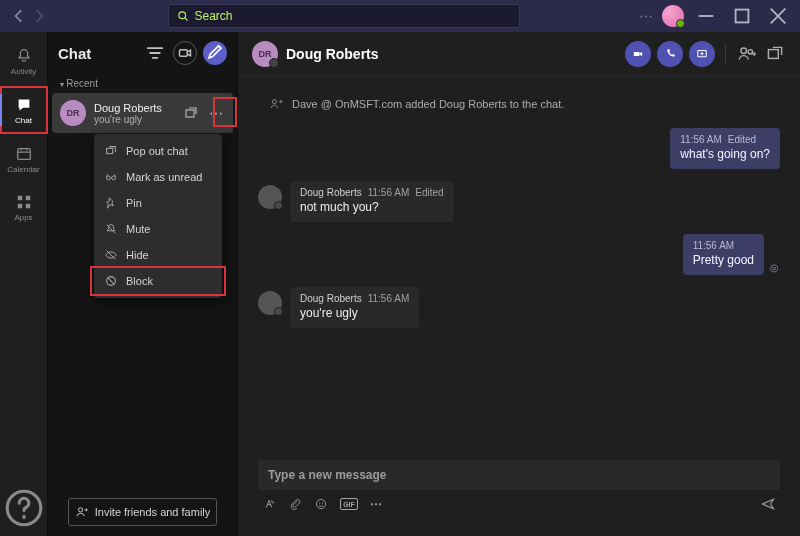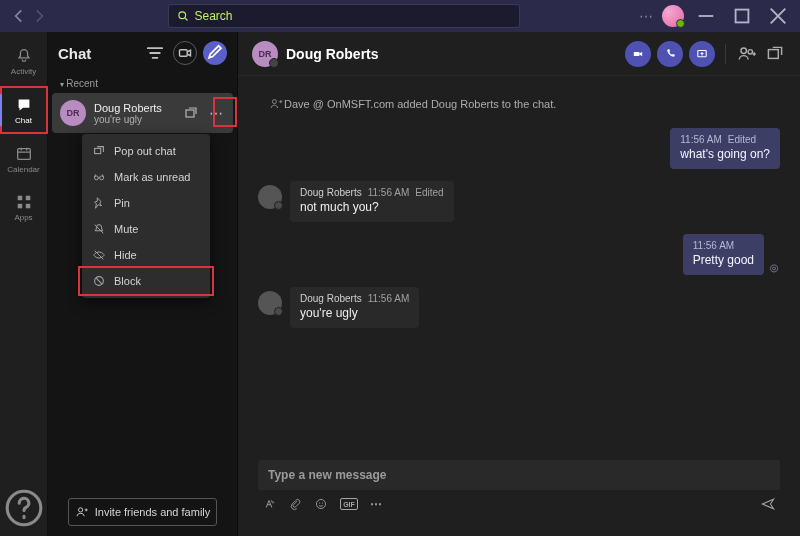--- a/index.html
+++ b/index.html
@@ -41,37 +41,37 @@
 
 .chatitem { height: 40px; display: flex; align-items: center; padding: 0 8px; gap: 8px; background: #3a3a3a; cursor: pointer; position: relative; border-radius: 4px; margin: 0 4px; }
 .chatitem .av { width: 26px; height: 26px; border-radius: 50%; background: #b88cc0; color: #4a2d50; font-size: 9px; font-weight: 600; display: flex; align-items: center; justify-content: center; flex-shrink: 0; }
 .chatitem .txt { flex: 1; overflow: hidden; }
 .chatitem .name { font-size: 11px; color: #f0f0f0; white-space: nowrap; overflow: hidden; text-overflow: ellipsis; }
 .chatitem .preview { font-size: 10px; color: #b0b0b0; white-space: nowrap; overflow: hidden; text-overflow: ellipsis; }
 .chatitem .popico { width: 16px; height: 16px; color: #b5b5b5; display: flex; align-items: center; justify-content: center; }
 .chatitem .moreico { width: 18px; height: 18px; color: #c5c5c5; display: flex; align-items: center; justify-content: center; font-size: 14px; }
 
 
-.ctxmenu { position: absolute; left: 82px; top: 134px; width: 128px; background: #2d2d2d; border-radius: 4px; box-shadow: 0 4px 14px rgba(0,0,0,0.6); padding: 4px 0; z-index: 50; }
+.ctxmenu { position: absolute; left: 94px; top: 134px; width: 128px; background: #2d2d2d; border-radius: 4px; box-shadow: 0 4px 14px rgba(0,0,0,0.6); padding: 4px 0; z-index: 50; }
 .ctxmenu .mi { height: 26px; display: flex; align-items: center; padding: 0 10px; gap: 8px; color: #d4d4d4; font-size: 11px; cursor: pointer; }
 .ctxmenu .mi .mico { width: 14px; height: 14px; display: flex; align-items: center; justify-content: center; color: #a5a5a5; }
 
 
 .conv { flex: 1; background: #1f1f1f; display: flex; flex-direction: column; }
 .conv .chdr { height: 44px; display: flex; align-items: center; padding: 0 14px; gap: 8px; border-bottom: 1px solid #2a2a2a; }
 .conv .chdr .cav { width: 26px; height: 26px; border-radius: 50%; background: #b88cc0; color: #4a2d50; font-size: 9px; font-weight: 600; display: flex; align-items: center; justify-content: center; position: relative; }
 .conv .chdr .cav::after { content:""; position:absolute; right:-1px; bottom:-1px; width:8px; height:8px; border-radius:50%; background:#444; border:1px solid #1f1f1f; }
 .conv .chdr .cname { font-weight: 700; font-size: 14px; color: #fff; flex: 1; }
 .conv .chdr .actions { display: flex; gap: 6px; align-items: center; }
 .conv .chdr .actbtn { width: 26px; height: 26px; border-radius: 50%; background: #4f52b2; color: #fff; display: flex; align-items: center; justify-content: center; cursor: pointer; }
 .conv .chdr .sep { width: 1px; height: 20px; background: #3a3a3a; margin: 0 4px; }
 .conv .chdr .plain { width: 22px; height: 22px; color: #adadad; display: flex; align-items: center; justify-content: center; cursor: pointer; }
 
 .messages { flex: 1; overflow: hidden; padding: 12px 20px; position: relative; }
-.sysmsg { display:flex; align-items:center; color:#adadad; font-size:11px; margin: 8px 0 16px 10px; }
+.sysmsg { display:flex; align-items:center; gap:8px; color:#adadad; font-size:11px; margin: 8px 0 16px 10px; }
 .sysmsg .sico { width:16px; height:16px; display:flex; align-items:center; justify-content:center; color:#8a8a8a; }
 
 .msgrow { display:flex; margin-bottom: 12px; }
 .msgrow.sent { justify-content:flex-end; }
 .msgrow .mav { width:24px; height:24px; border-radius:50%; background:#555; margin-right:8px; position:relative; flex-shrink:0; align-self:flex-start; margin-top:4px;}
 .msgrow .mav::after{content:""; position:absolute; right:-1px; bottom:-1px; width:7px; height:7px; border-radius:50%; background:#4a4a4a; border:1px solid #1f1f1f;}
 .bubble { background:#292929; border-radius:4px; padding: 6px 10px 8px; max-width: 260px; }
 .bubble.sent { background:#3d3e66; }
 .bubble .meta { font-size:10px; color:#a0a0a0; margin-bottom:2px; display:flex; gap:6px;align-items:flex-end; }
 .bubble.sent .meta { color:#b7b8d4; }

